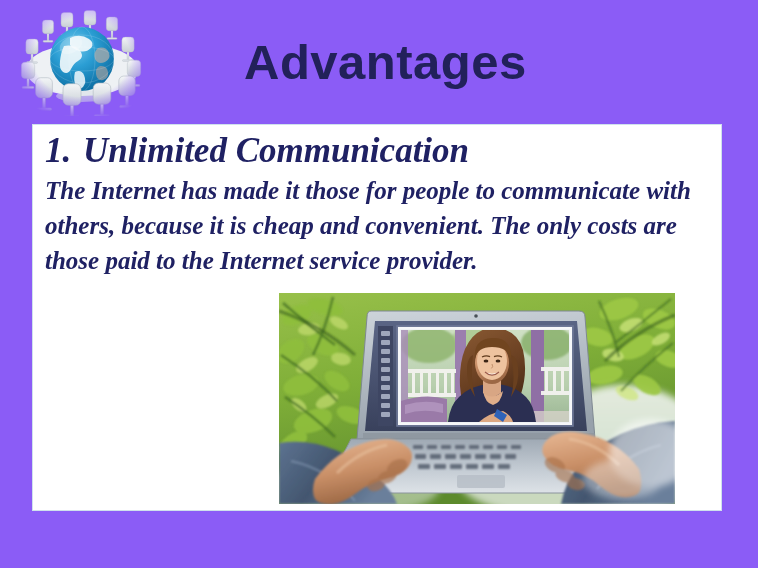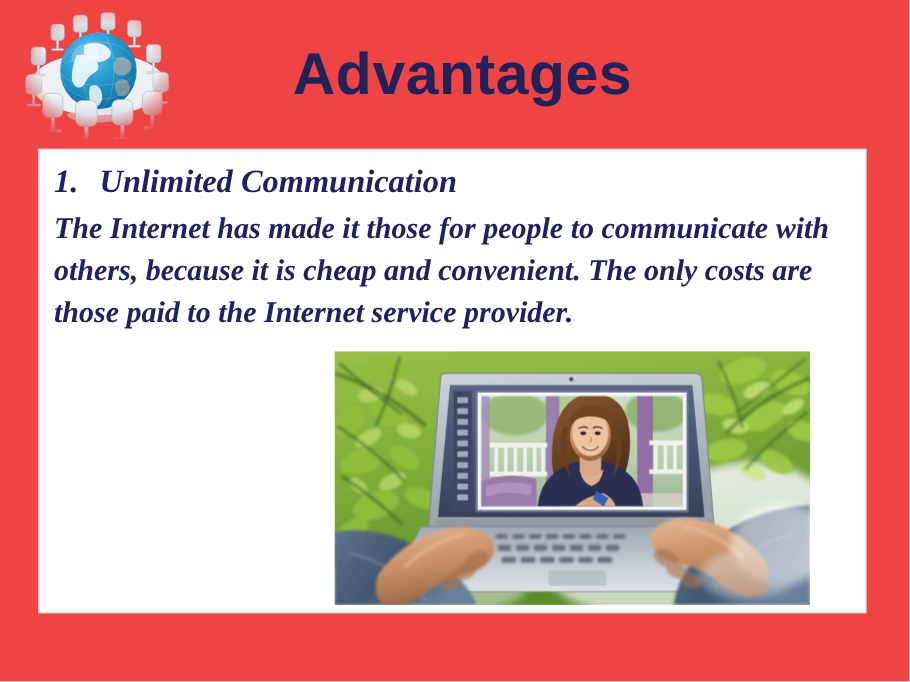--- a/index.html
+++ b/index.html
@@ -13,21 +13,21 @@
     height: 568px;
     position: relative;
     overflow: hidden;
     font-family: "Liberation Serif", serif;
   }
 
   
   .slide {
     position: absolute;
     inset: 0;
-    background: #ef4444;
+    background: #8b5cf6;
   }
 
   
   .header {
     position: absolute;
     left: 0; top: 0;
     width: 758px;
     height: 122px;
   }
 
@@ -69,21 +69,21 @@
     position: absolute;
     left: 12px;
     top: 9px;
     width: 670px;
   }
 
   .heading-line {
     font-family: "Liberation Serif", serif;
     font-style: italic;
     font-weight: bold;
-    font-size: 27px;
+    font-size: 35px;
     color: #1f2163;
     line-height: 34px;
     white-space: nowrap;
     margin-bottom: 5px;
   }
   .heading-num {
     display: inline-block;
     width: 38px;
   }
 

